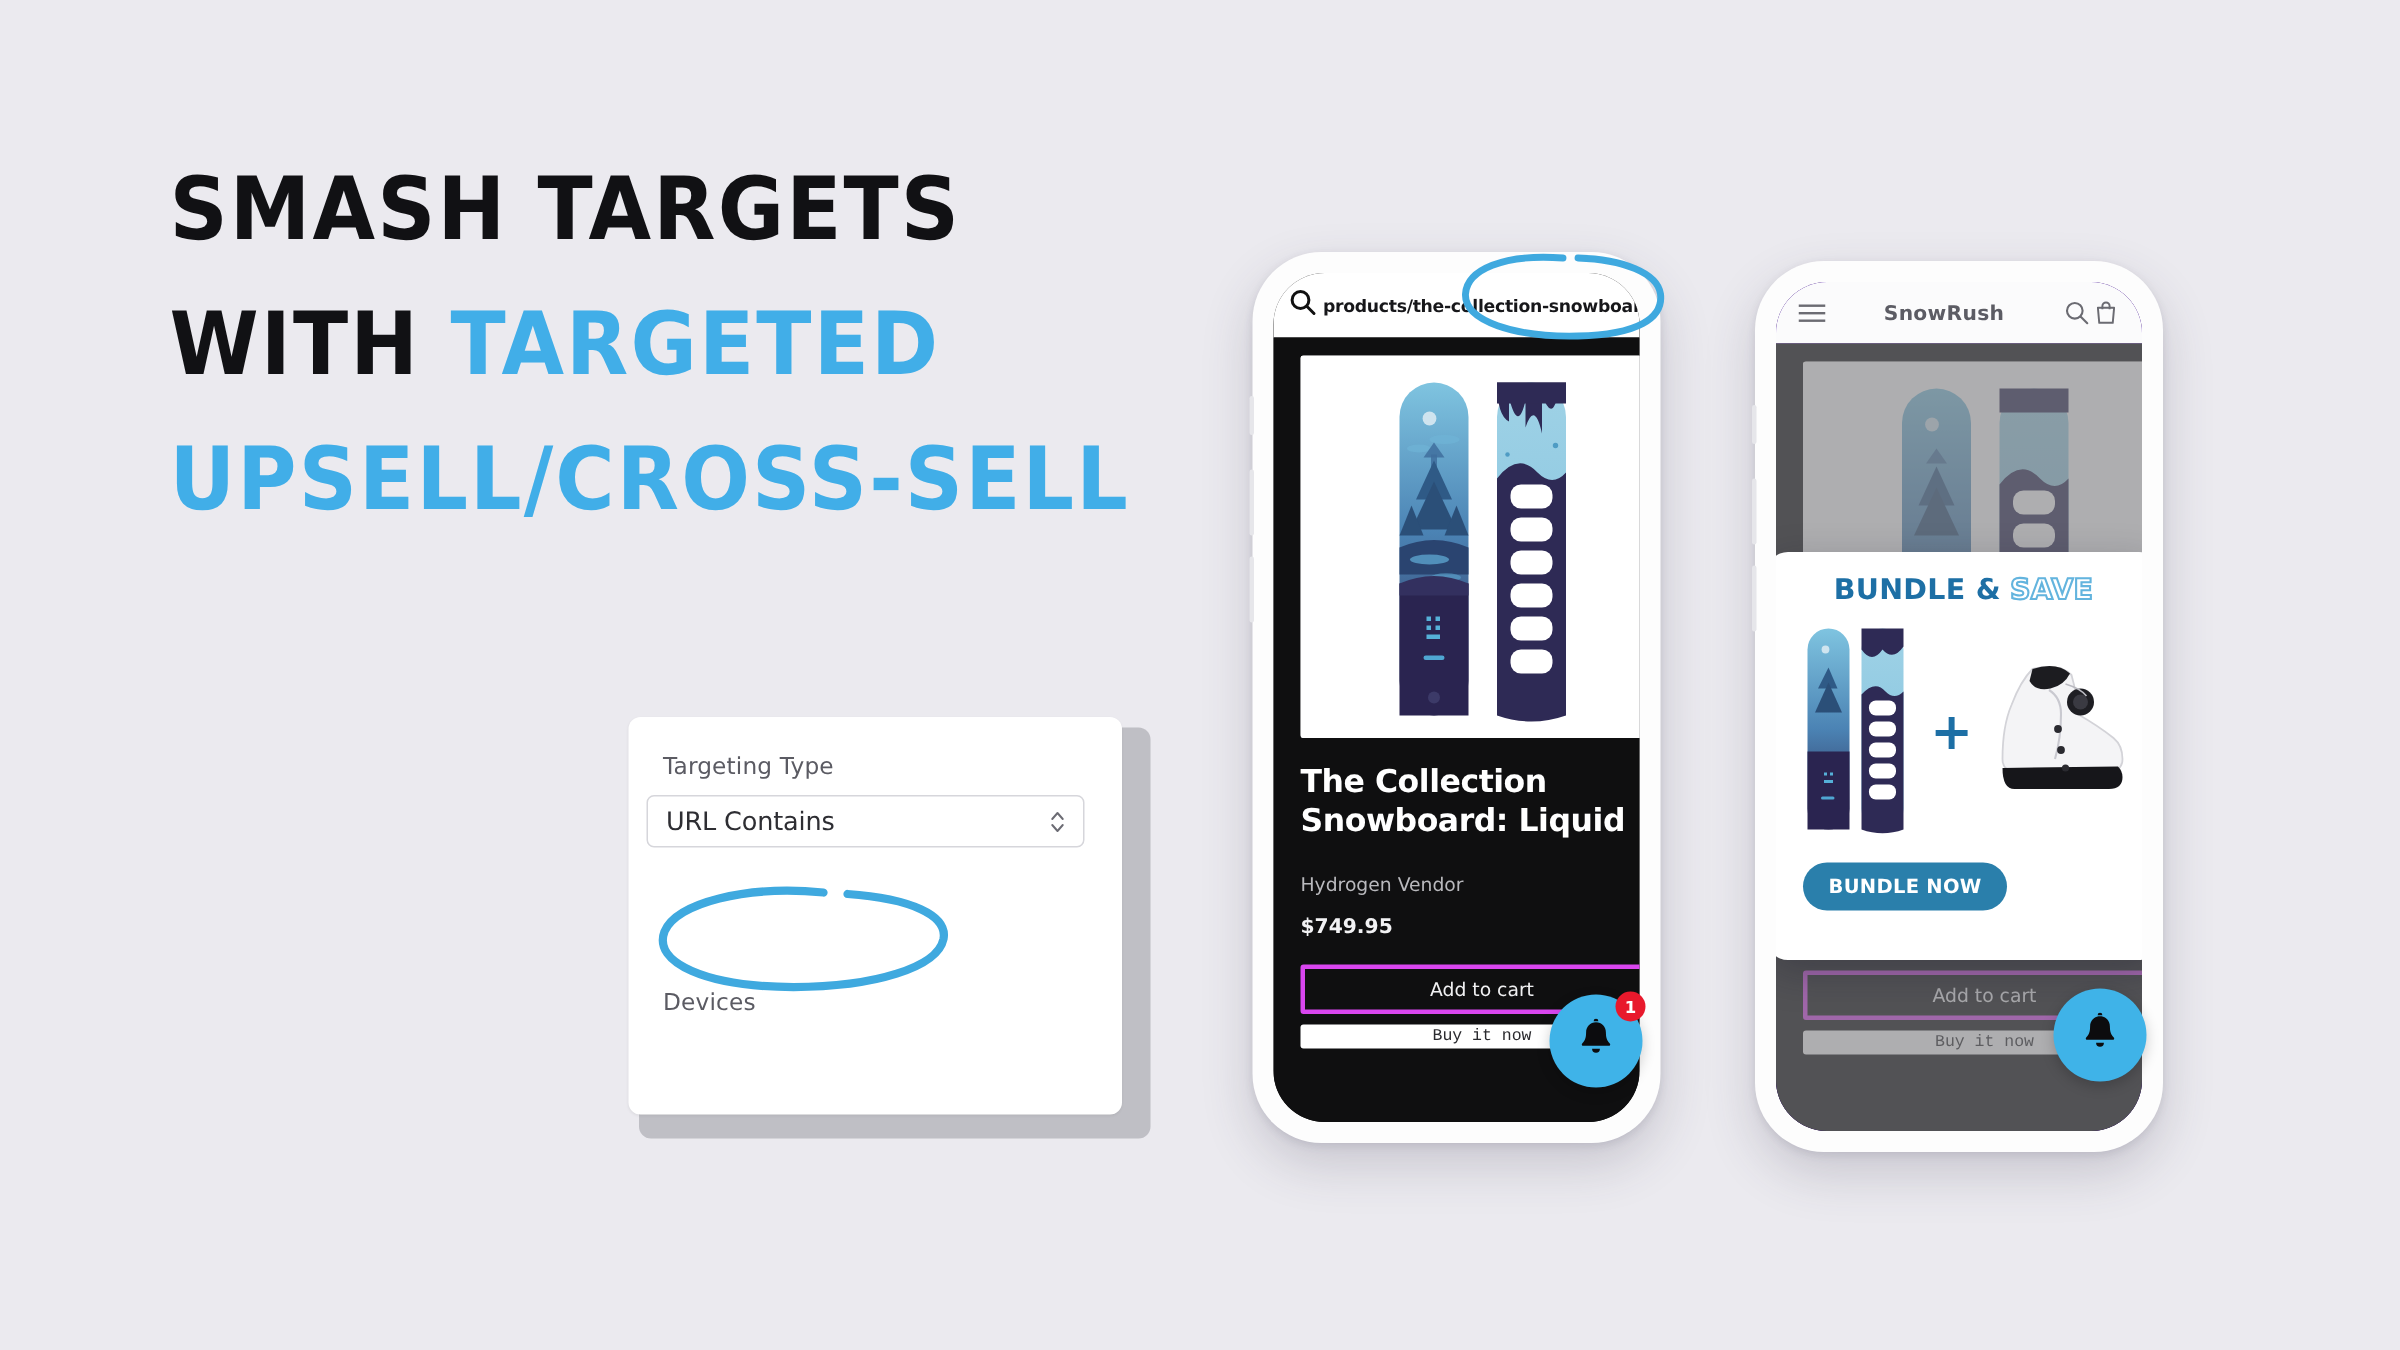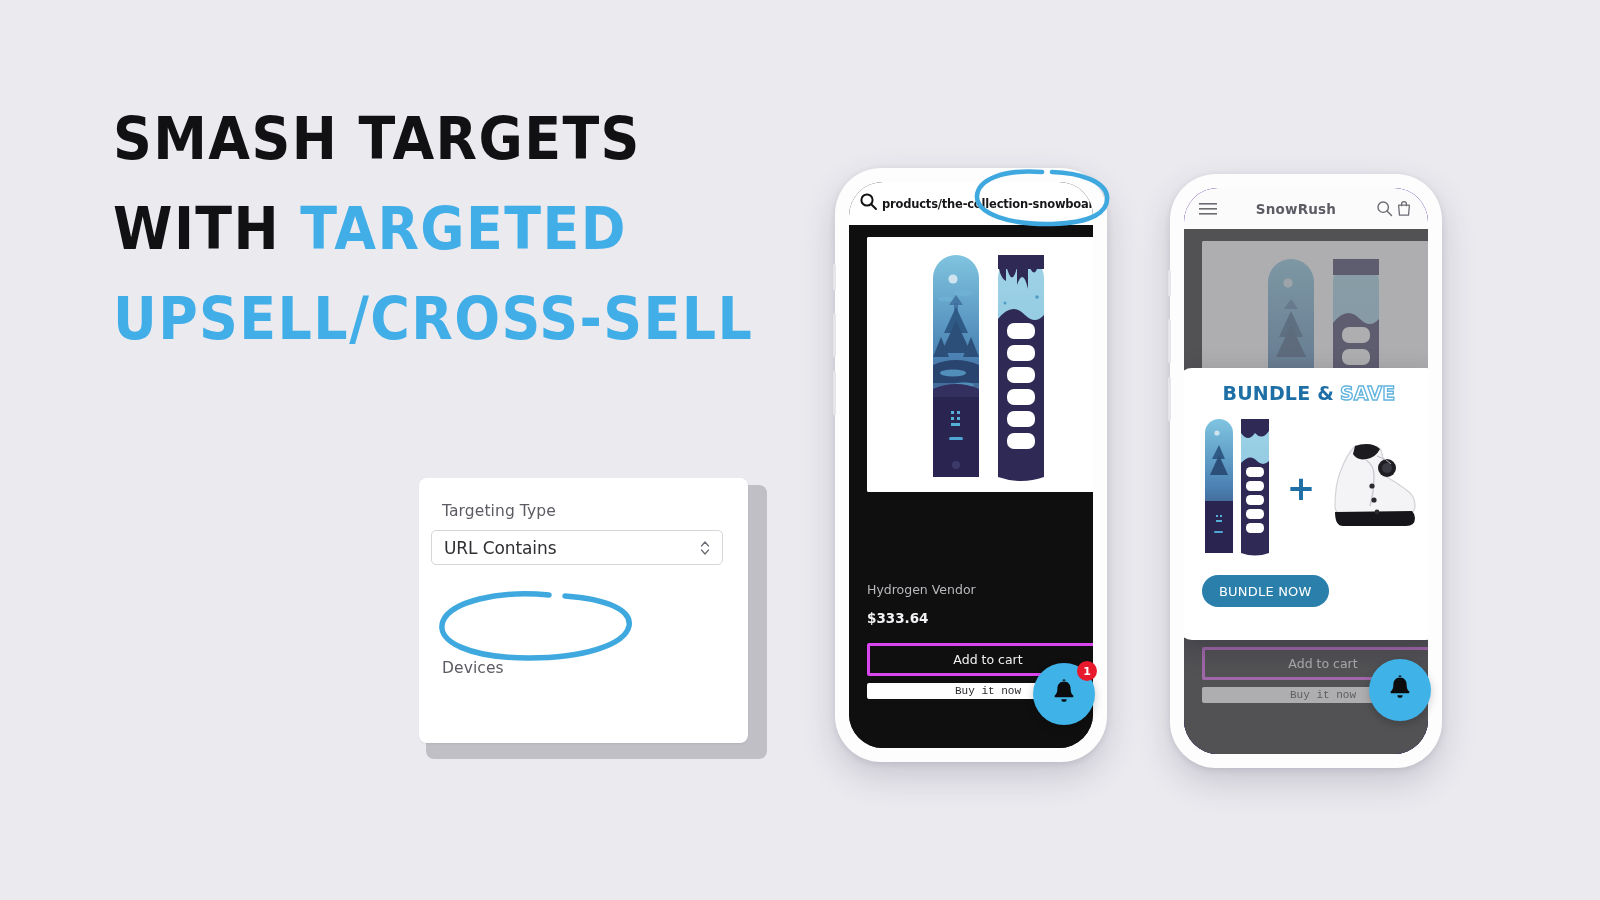--- a/index.html
+++ b/index.html
@@ -164,21 +164,21 @@
   }
   .pop-copy{
     margin-top:8px;text-align:center;padding:0 16px;
     font-family:"DejaVu Sans", sans-serif;
     font-size:12.5px;font-weight:700;color:#2b7ba8;line-height:1.34;
   }
   .pop-btn{
     margin:13px 0 0 24px;display:inline-flex;align-items:center;justify-content:center;
     height:32px;padding:0 17px;border-radius:17px;background:#2a7fab;
     font-family:"DejaVu Sans", sans-serif;
-    font-size:13px;font-weight:400;color:#fff;letter-spacing:.2px;
+    font-size:13px;font-weight:700;color:#fff;letter-spacing:.2px;
   }
 
   
   .bell{
     position:absolute;width:62px;height:62px;border-radius:50%;
     background:#3FB3E8;display:flex;align-items:center;justify-content:center;
     box-shadow:0 3px 9px rgba(0,0,0,.20);z-index:20;
   }
   .bell-badge{
     position:absolute;right:-2px;top:-2px;width:20px;height:20px;border-radius:50%;
@@ -298,22 +298,23 @@
               <rect x="140" y="152" width="28" height="16" rx="7"></rect>
               <rect x="140" y="174" width="28" height="16" rx="7"></rect>
               <rect x="140" y="196" width="28" height="16" rx="7"></rect>
             </g>
             <circle cx="170" cy="60" r="1.8" fill="#4f9cc4"></circle>
             <circle cx="138" cy="66" r="1.5" fill="#4f9cc4"></circle>
           </g>
         </svg>
       </div>
 
+      <div class="prod-title">The Collection Snowboard: Liquid</div>
       <div class="prod-vendor">Hydrogen Vendor</div>
-      <div class="prod-price">$333.64</div>
+      <div class="prod-price">$749.95</div>
 
       <div class="btn-atc">Add to cart</div>
       <div class="btn-bin">Buy it now</div>
     </div>
   </div>
 </div>
 
 <div class="ellipse ell-url">
   <svg width="140" height="62" viewBox="0 0 140 62">
     <path d="M70 4 C30 1 6 12 5 28 C4 46 38 57 80 56 C120 55 137 44 135 28 C133 14 110 5 80 4" fill="none" stroke="#3FA9DF" stroke-width="4.6" stroke-linecap="round"></path>

